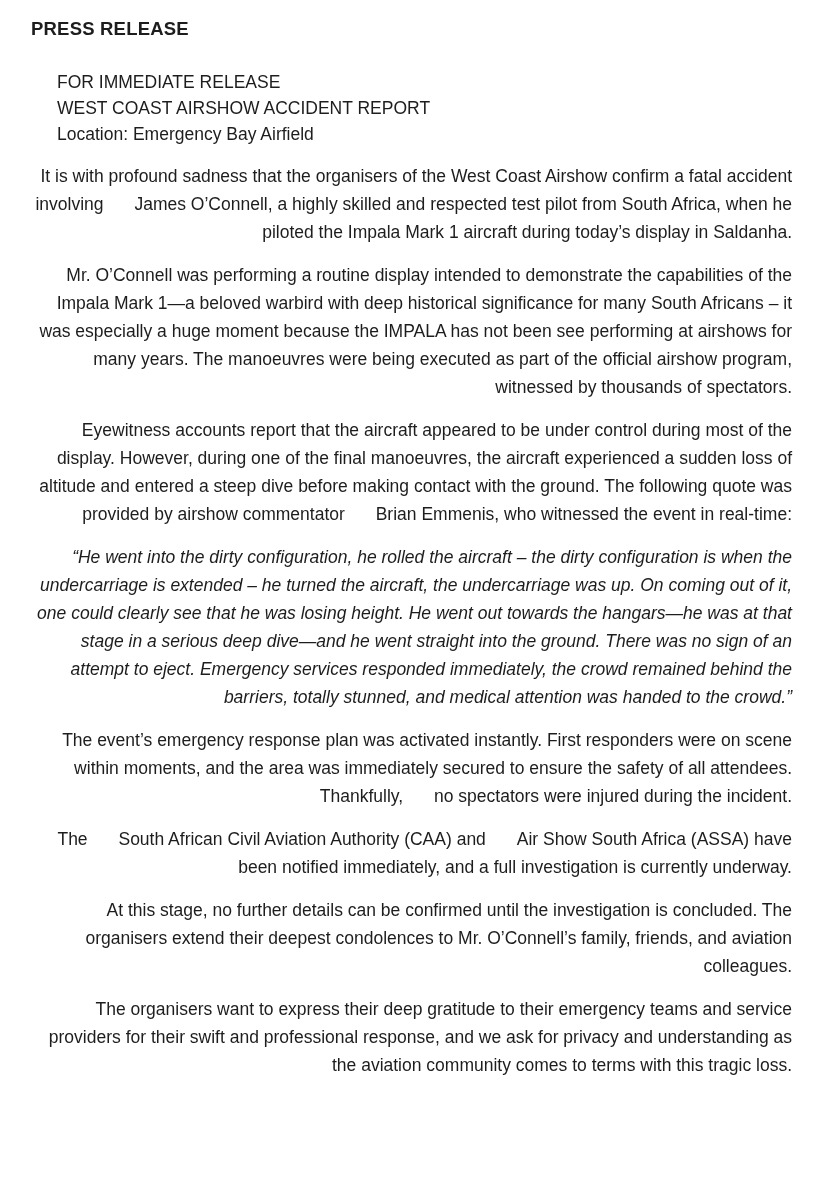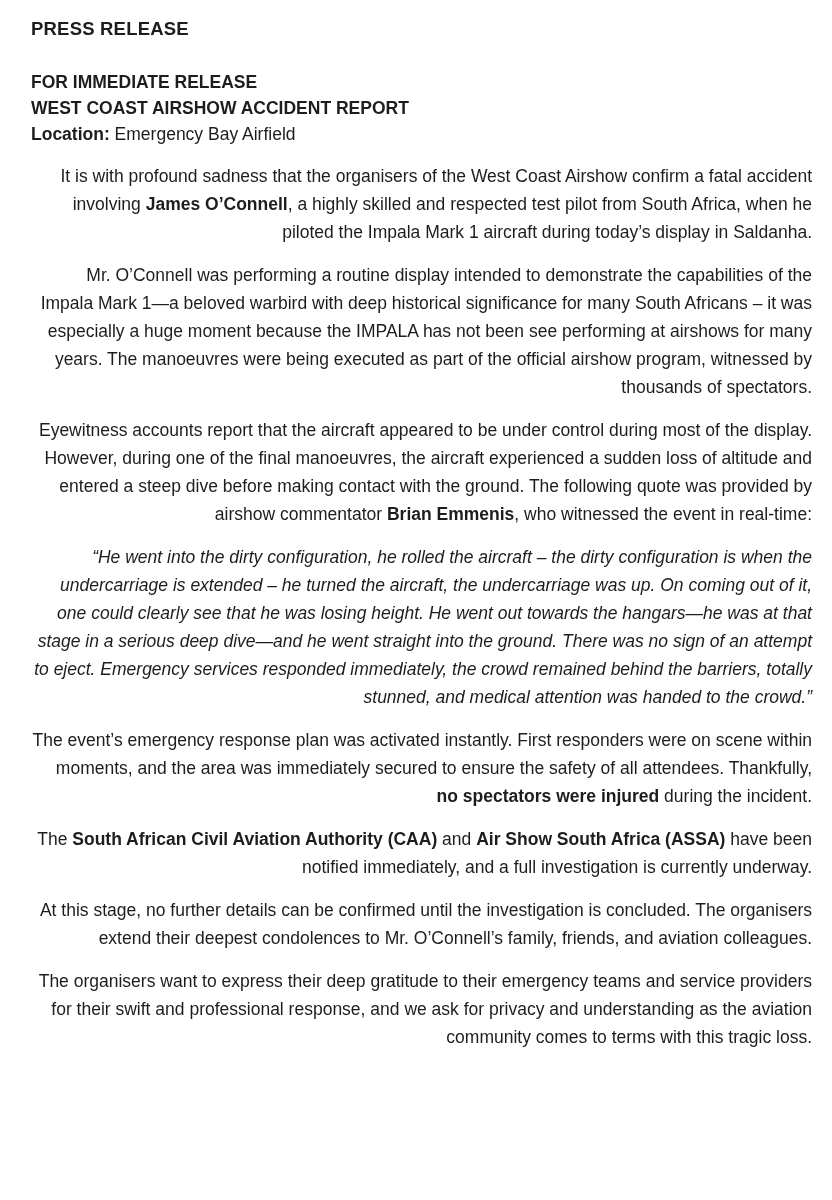--- a/index.html
+++ b/index.html
@@ -9,42 +9,42 @@
     background: #ffffff;
   }
   .page {
     position: relative;
     width: 832px;
     height: 1200px;
     box-sizing: border-box;
     background: #ffffff;
     color: #1d1d1d;
     font-family: "Liberation Sans", "DejaVu Sans", sans-serif;
-    padding: 16px 20px 0 31px;
+    padding: 16px 40px 0 31px;
     overflow: hidden;
   }
   .doc-title {
     font-size: 18.5px;
     font-weight: bold;
     line-height: 26px;
     margin: 0 0 27px 0;
     letter-spacing: 0.2px;
   }
   .header-block p {
     margin: 0;
     font-size: 17.5px;
     line-height: 26px;
   }
   .body-block p {
     margin: 15px 0 0 0;
     font-size: 17.5px;
     line-height: 28px;
     text-align: right;
   }
-  .bold { font-weight: bold; }
+  .bold { font-weight: normal; margin-left: 26px; }
   .italic { font-style: italic; }
 </style>
 </head>
 <body>
 
 <div class="page">
   <h1 class="doc-title">PRESS RELEASE</h1>
 
   <div class="header-block">
       <p><span class="bold">FOR IMMEDIATE RELEASE</span></p>

